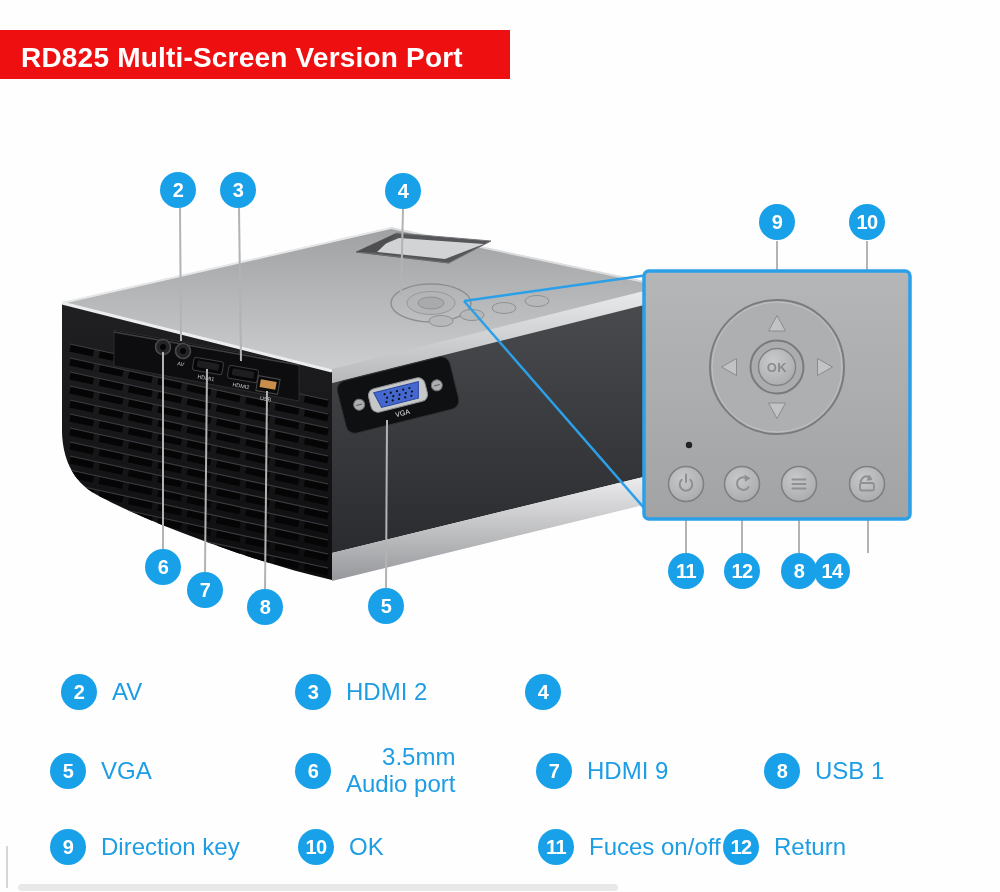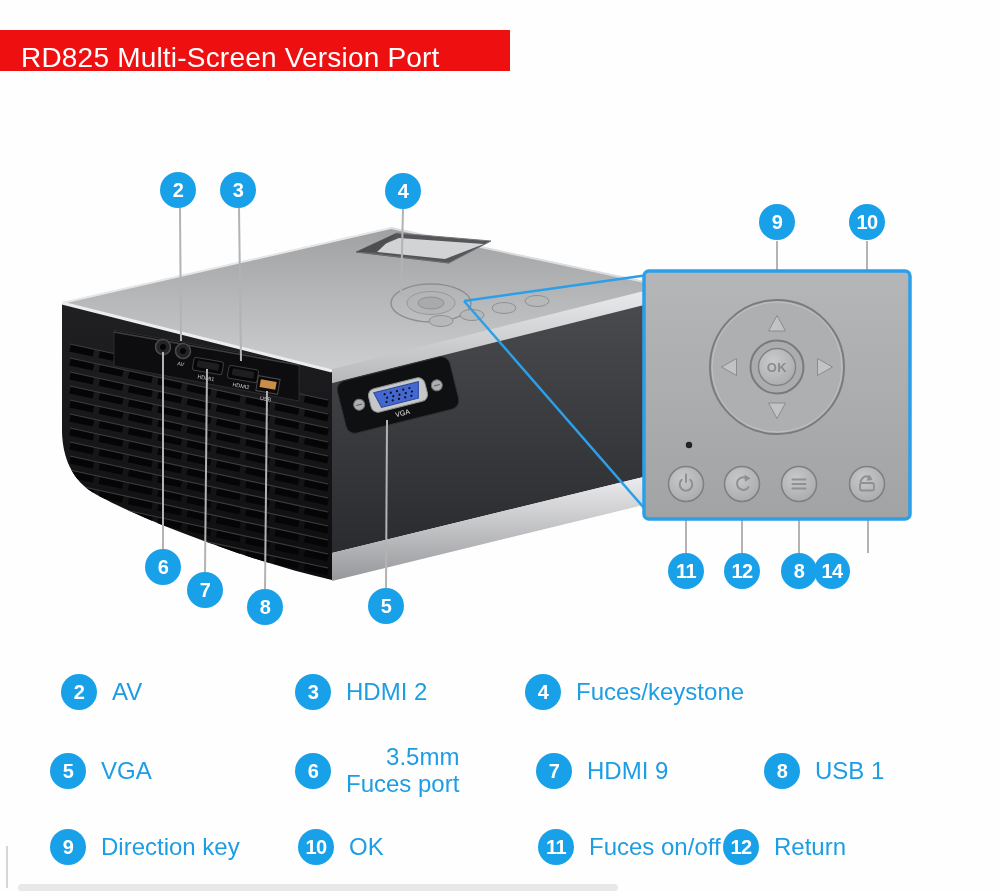--- a/index.html
+++ b/index.html
@@ -1,20 +1,20 @@
 <!DOCTYPE html>
 <html><head>
 <meta charset="utf-8">
 <style>
   html,body{margin:0;padding:0;background:#ffffff;}
   #stage{position:relative;width:1000px;height:892px;background:#fefefe;overflow:hidden;
          font-family:"Liberation Sans",sans-serif;}
   #scene{position:absolute;left:0;top:0;z-index:1;}
-  .banner{position:absolute;left:0;top:30px;width:510px;height:41px;background:#ee1010;
-          color:#ffffff;font-size:28px;font-weight:normal;line-height:55px;padding-left:21px;
+  .banner{position:absolute;left:0;top:30px;width:510px;height:49px;background:#ee1010;
+          color:#ffffff;font-size:28px;font-weight:bold;line-height:55px;padding-left:21px;
           box-sizing:border-box;z-index:3;letter-spacing:0.2px;}
   .marker{position:absolute;width:36px;height:36px;border-radius:50%;background:#18a0e8;
           color:#ffffff;font-weight:bold;font-size:20px;display:flex;align-items:center;
           justify-content:center;z-index:4;letter-spacing:-0.5px;}
   .leg-item{position:absolute;display:flex;align-items:center;gap:15px;height:40px;z-index:4;}
   .leg-item.tall{height:56px;}
   .leg-num{width:36px;height:36px;border-radius:50%;background:#18a0e8;color:#fff;
            font-weight:bold;font-size:20px;display:flex;align-items:center;justify-content:center;
            flex:0 0 36px;letter-spacing:-0.5px;}
   .leg-label{color:#1d9de4;font-size:24px;white-space:nowrap;}
@@ -274,32 +274,31 @@
   <div class="leg-item" style="left:61px;top:672px">
     <span class="leg-num">2</span>
     <span class="leg-label">AV</span>
   </div>
   <div class="leg-item" style="left:295px;top:672px">
     <span class="leg-num">3</span>
     <span class="leg-label">HDMI 2</span>
   </div>
   <div class="leg-item" style="left:525px;top:672px">
     <span class="leg-num">4</span>
-    <span class="leg-label">Fuces/keystone</span>
   </div>
 
   <div class="leg-item" style="left:50px;top:751px">
     <span class="leg-num">5</span>
     <span class="leg-label">VGA</span>
   </div>
   <div class="leg-item tall" style="left:295px;top:743px">
     <span class="leg-num">6</span>
     <span class="leg-label stack">
       <span>3.5mm</span>
-      <span>Fuces port</span>
+      <span>Audio port</span>
     </span>
   </div>
   <div class="leg-item" style="left:536px;top:751px">
     <span class="leg-num">7</span>
     <span class="leg-label">HDMI 9</span>
   </div>
   <div class="leg-item" style="left:764px;top:751px">
     <span class="leg-num">8</span>
     <span class="leg-label">USB 1</span>
   </div>

